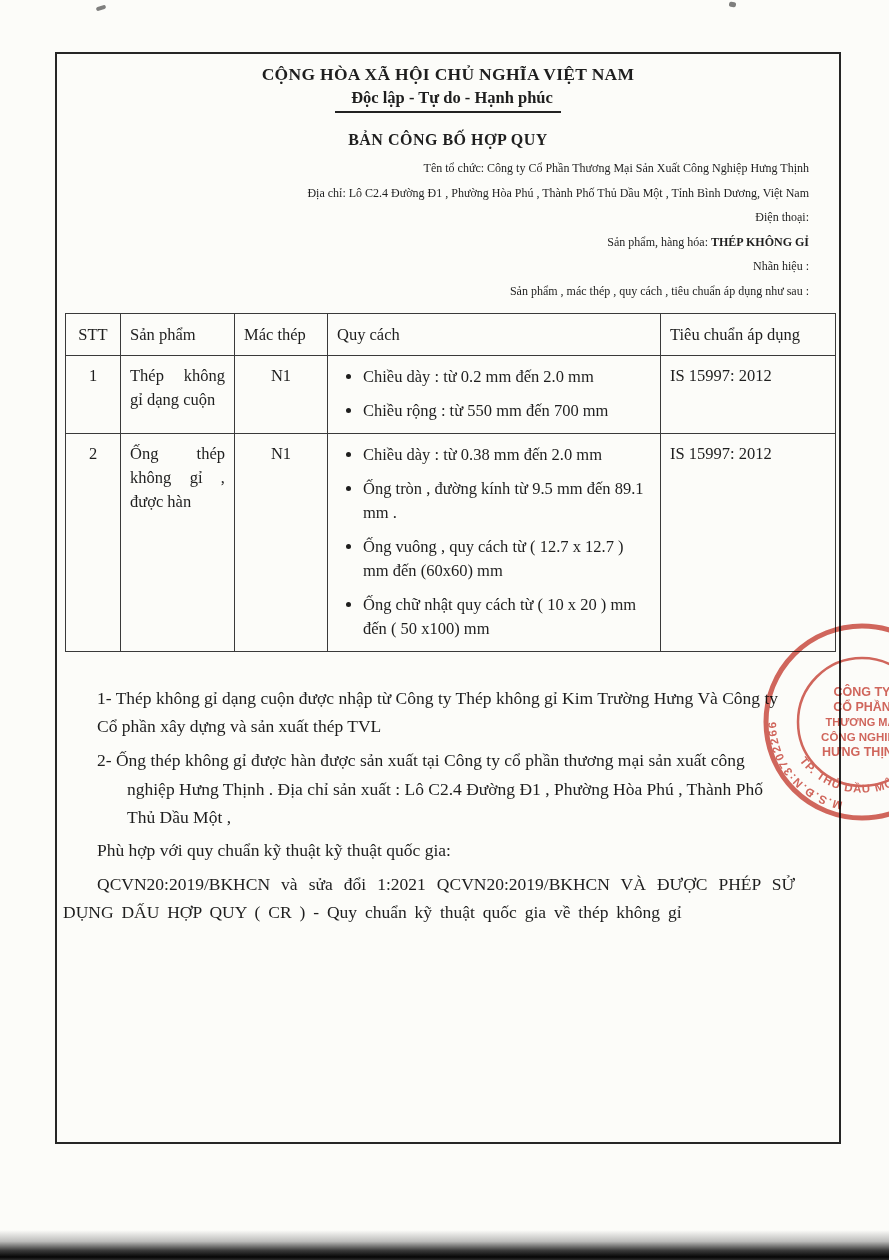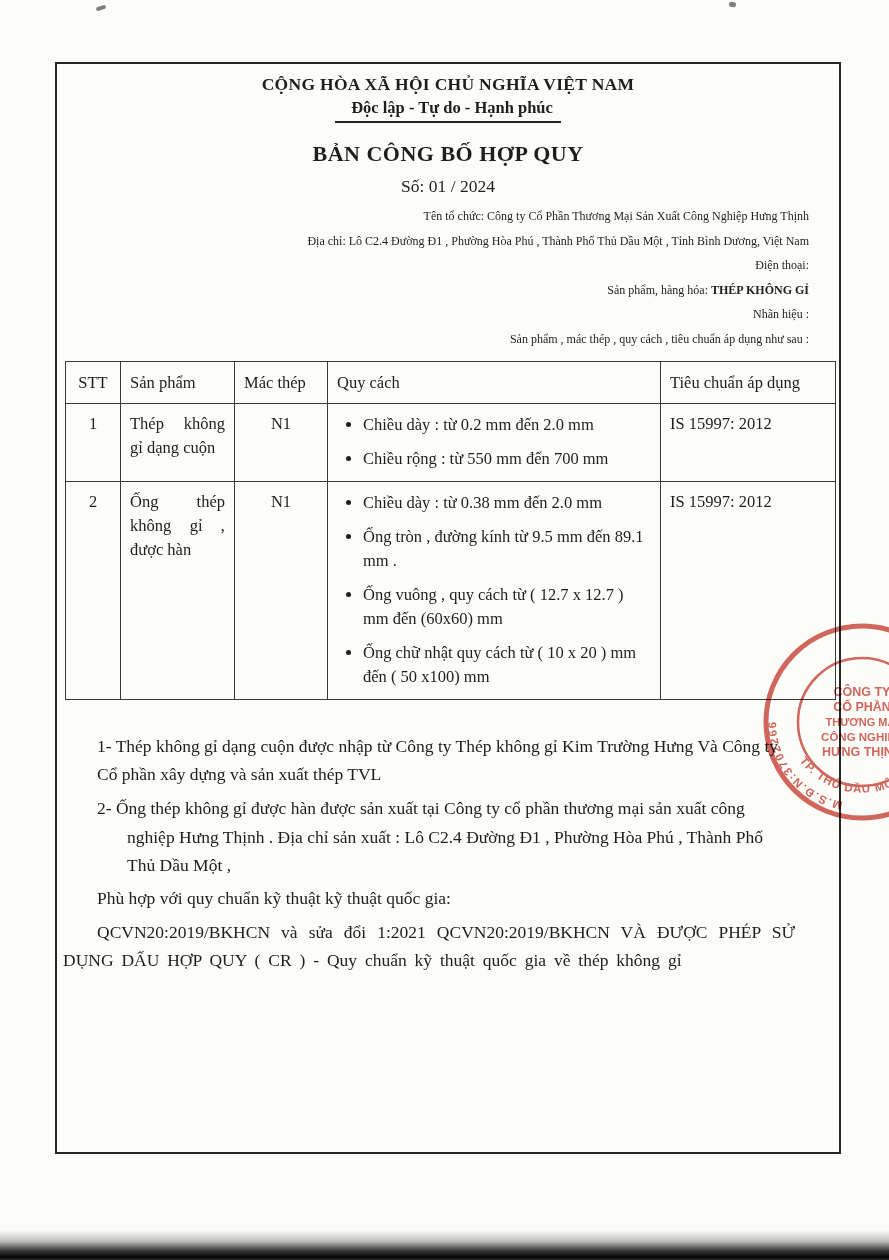--- a/index.html
+++ b/index.html
@@ -10,37 +10,37 @@
     position:relative;
     width:889px; height:1260px;
     margin:0 auto;
     background:#fcfcf9;
     overflow:hidden;
     color:#1e1e1e;
   }
 
   .frame {
     position:absolute;
-    left:55px; top:62px;
+    left:55px; top:52px;
     width:786px; height:1092px;
     border:2px solid #262626;
     padding-top:10px;
     background:transparent;
   }
 
   .nat-title { text-align:center; font-weight:bold; font-size:17.5px; letter-spacing:.3px; }
   .motto-wrap { text-align:center; margin-top:3px; }
   .motto {
     display:inline-block;
     font-weight:bold; font-size:16.5px;
     border-bottom:2px solid #222;
     padding:0 8px 3px 16px;
   }
 
-  .title { text-align:center; font-size:22px; font-weight:bold; margin-top:18px; letter-spacing:.5px; }
+  .title { text-align:center; font-size:16px; font-weight:bold; margin-top:18px; letter-spacing:.5px; }
   .doc-number { text-align:center; font-size:17.5px; margin-top:9px; }
 
   .body-text { padding:10px 30px 0 35px; font-size:12px;text-align:right; }
   .body-text p { margin-bottom:6px; line-height:1.55; }
   .indent-sm { padding-left:7px; }
 
   .spec-table {
     width:calc(100% - 11px);
     margin:12px 3px 0 8px;
     border-collapse:collapse;
@@ -106,21 +106,20 @@
   <div class="speck s2"></div>
 
   <div class="frame">
 
     <div class="nat-title">CỘNG HÒA XÃ HỘI CHỦ NGHĨA VIỆT NAM</div>
     <div class="motto-wrap">
       <span class="motto">Độc lập - Tự do - Hạnh phúc</span>
     </div>
 
     <div class="title">BẢN CÔNG BỐ HỢP QUY</div>
-    <div class="doc-number">Số: 01 / 2024</div>
 
     <div class="body-text">
       <p>Tên tổ chức: Công ty Cổ Phần Thương Mại Sản Xuất Công Nghiệp Hưng Thịnh</p>
       <p>Địa chỉ: Lô C2.4 Đường Đ1 , Phường Hòa Phú , Thành Phố Thủ Dầu Một , Tỉnh Bình Dương, Việt Nam</p>
       <p>Điện thoại:</p>
       <p class="indent-sm"><span>Sản phẩm, hàng hóa: </span><b>THÉP KHÔNG GỈ</b></p>
       <p class="indent-sm">Nhãn hiệu :</p>
       <p class="indent-sm">Sản phẩm , mác thép , quy cách , tiêu chuẩn áp dụng như sau :</p>
     </div>
 

